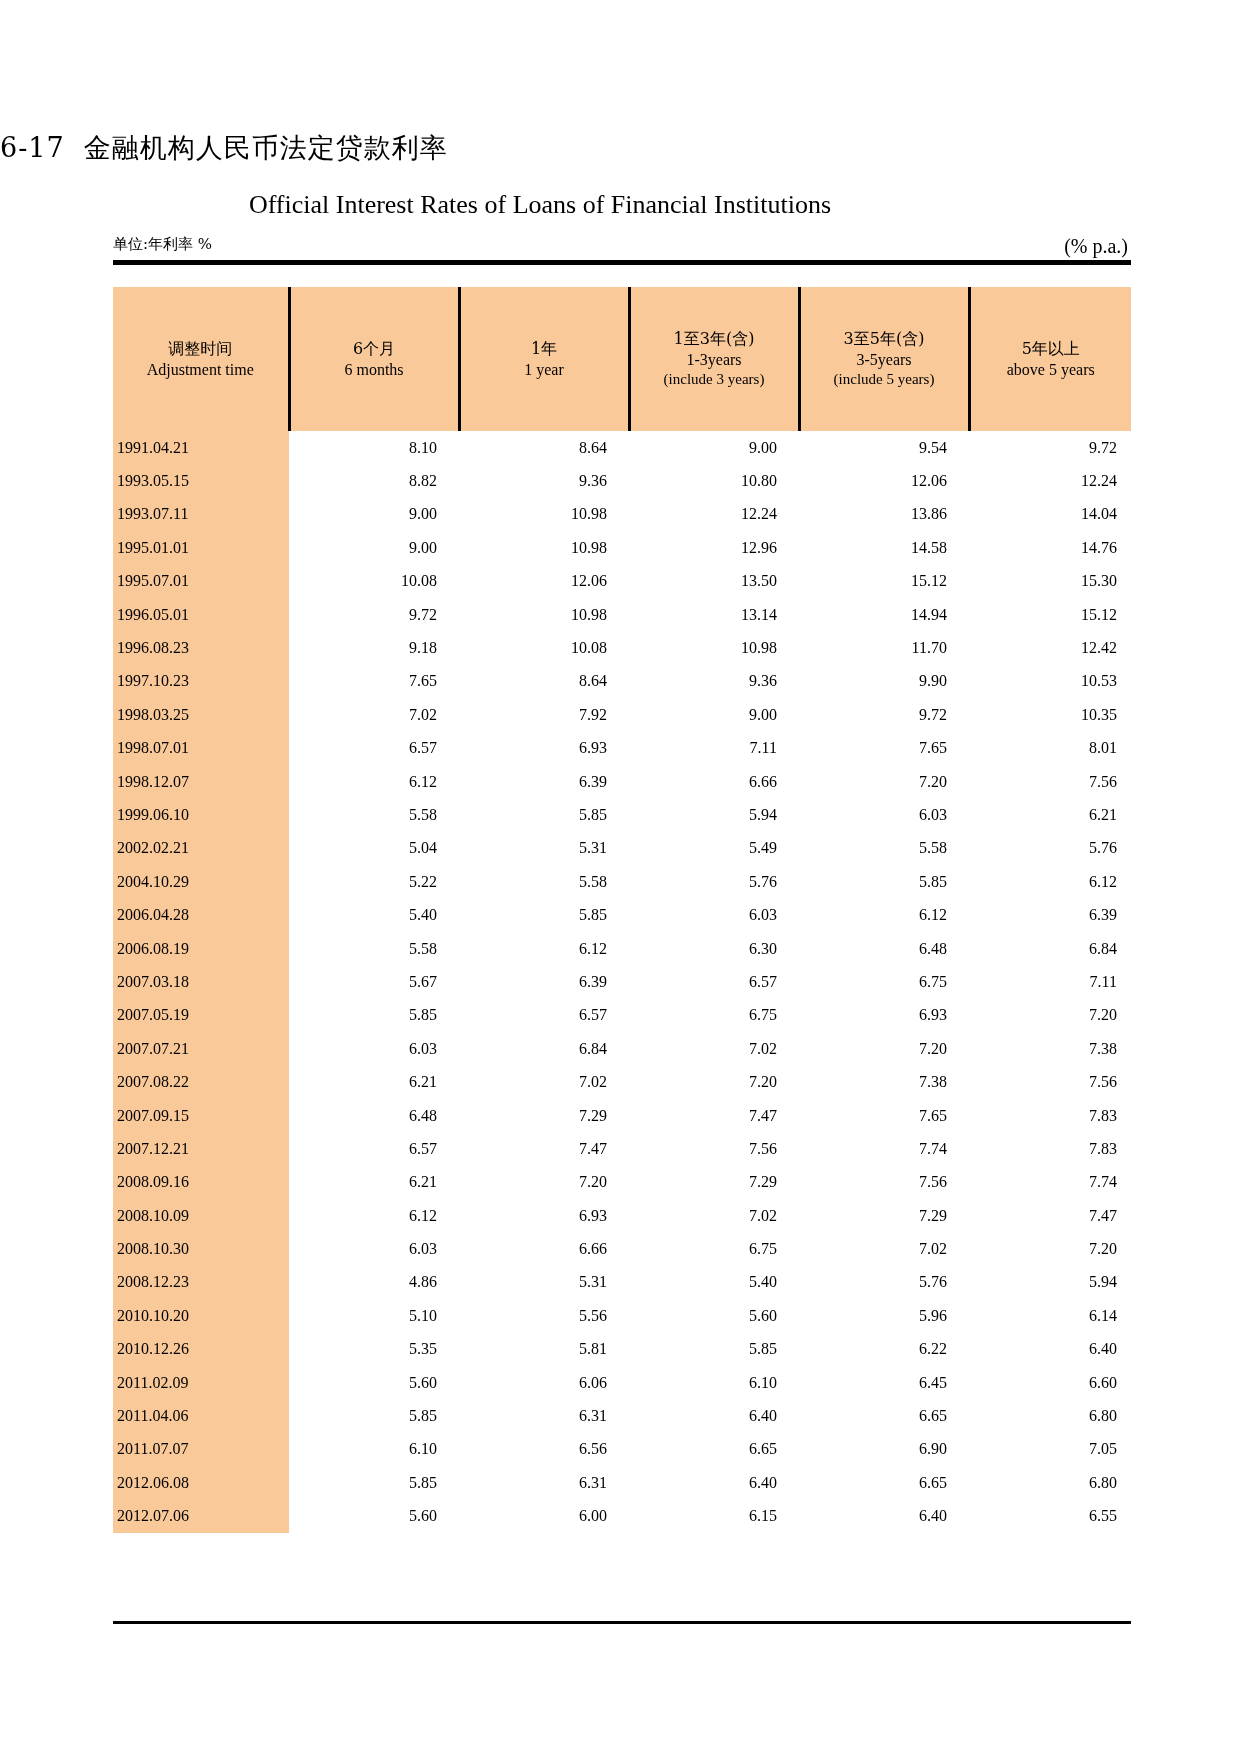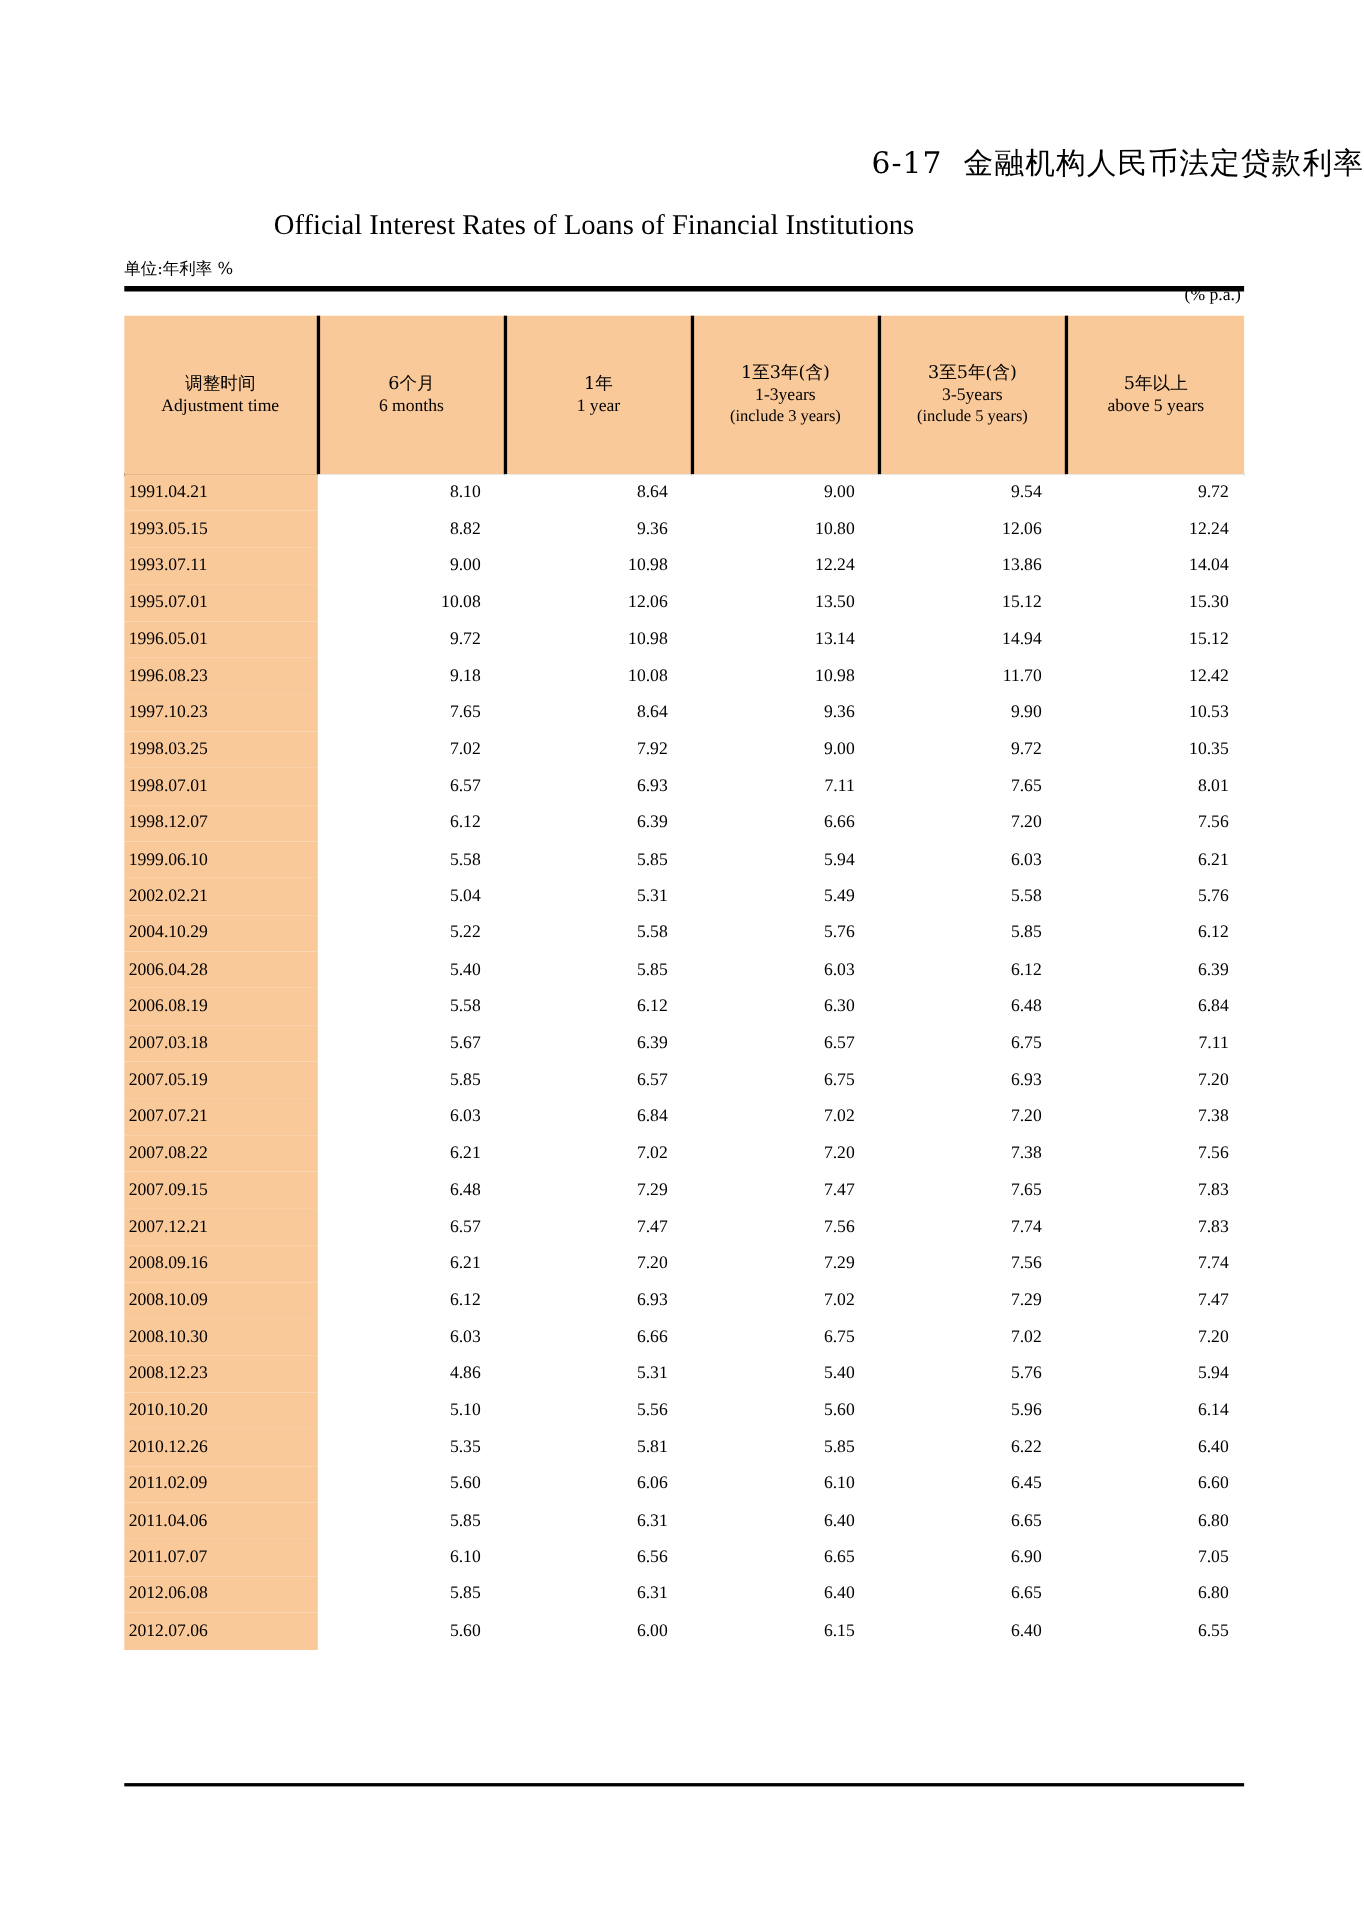--- a/index.html
+++ b/index.html
@@ -18,21 +18,21 @@
   .page {
     position: absolute;
     left: 0; top: 0;
     width: 1240px;
     height: 1754px;
   }
   .title-cn {
     position: absolute;
     left: 0; top: 130px;
     width: 1240px;
-    text-align: right;
+    text-align: left;
     font-size: 27px;
     letter-spacing: 1px;
     font-family: "DejaVu Serif", "Liberation Serif", serif;
     white-space: pre;
   }
   .title-en {
     position: absolute;
     left: 0; top: 190px;
     width: 1080px;
     text-align: center;
@@ -41,23 +41,22 @@
   }
   .unit-left {
     position: absolute;
     left: 113px; top: 235px;
     font-size: 15px;
     font-family: "DejaVu Serif", "Liberation Serif", serif;
   }
   .unit-right {
     position: absolute;
     right: 112px; top: 235px;
-    font-size: 16px;
+    font-size: 20px;
     font-family: "Liberation Serif", serif;
-    margin-top: 25px;
   }
 
   
   table.rates {
     position: absolute;
     left: 113px;
     top: 287px;
     width: 1018px;
     border-collapse: collapse;
     table-layout: fixed;
@@ -207,20 +206,28 @@
         </tr>
         <tr>
           <td class="date-cell">1993.07.11</td>
           <td class="num">9.00</td>
           <td class="num">10.98</td>
           <td class="num">12.24</td>
           <td class="num">13.86</td>
           <td class="num last">14.04</td>
         </tr>
         <tr>
+          <td class="date-cell">1995.01.01</td>
+          <td class="num">9.00</td>
+          <td class="num">10.98</td>
+          <td class="num">12.96</td>
+          <td class="num">14.58</td>
+          <td class="num last">14.76</td>
+        </tr>
+        <tr>
           <td class="date-cell">1995.07.01</td>
           <td class="num">10.08</td>
           <td class="num">12.06</td>
           <td class="num">13.50</td>
           <td class="num">15.12</td>
           <td class="num last">15.30</td>
         </tr>
         <tr>
           <td class="date-cell">1996.05.01</td>
           <td class="num">9.72</td>

